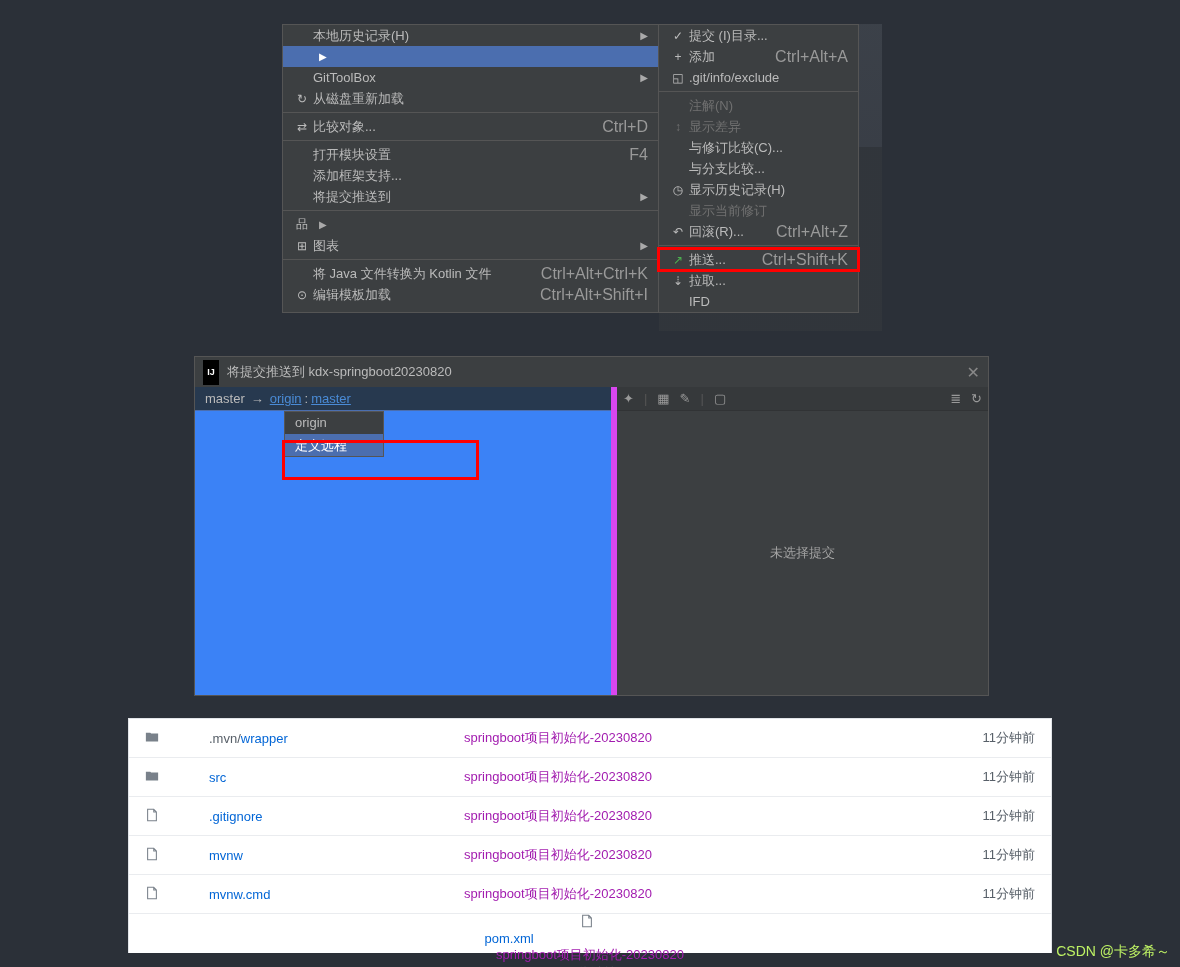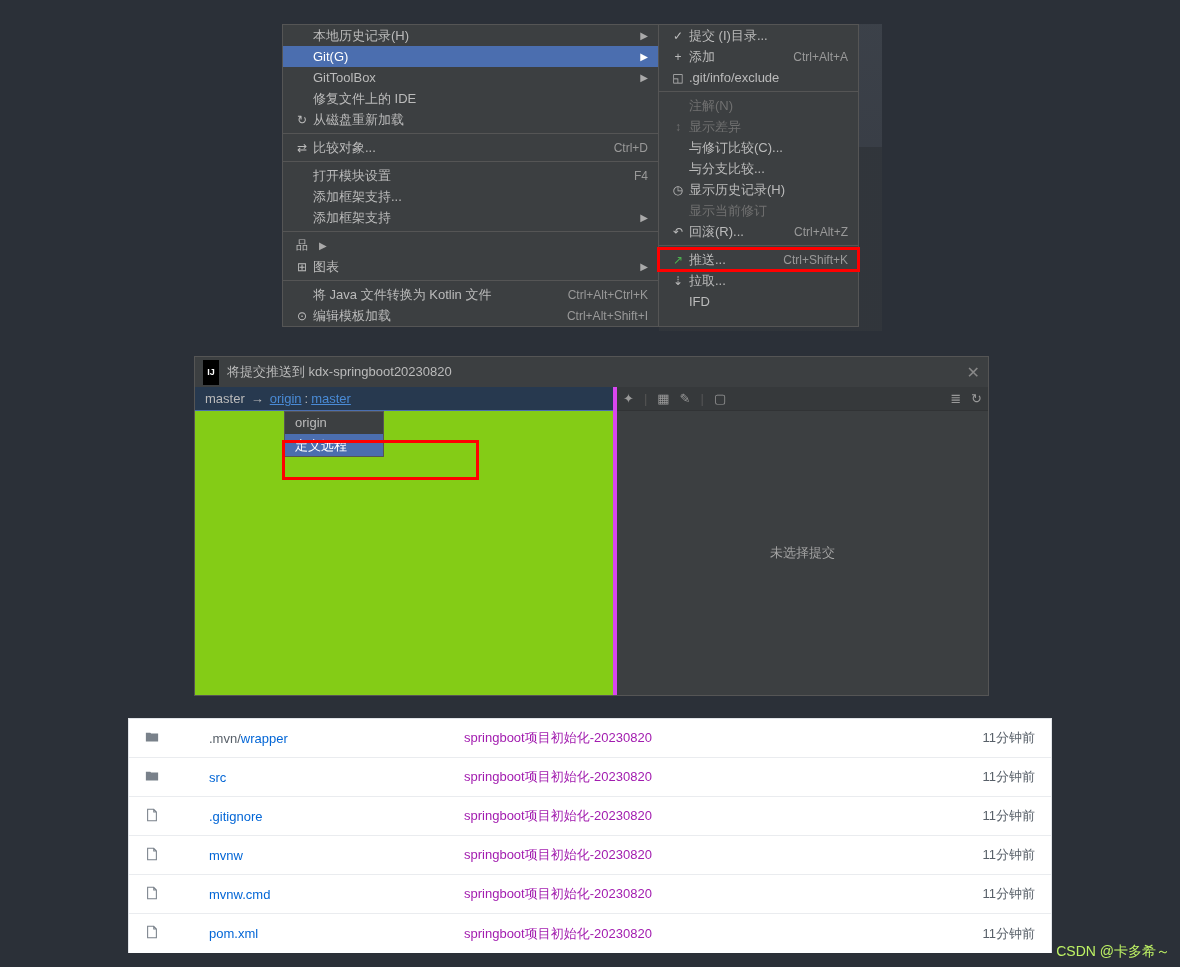--- a/index.html
+++ b/index.html
@@ -38,21 +38,21 @@
   }
   .menu-row.sel { background: #4b6eaf; color: #fff; }
   .menu-row.disabled { color: #707070; }
   .menu-sep { height: 1px; background: #555; margin: 3px 0; }
   .mi-icon {
     width: 22px; flex-shrink: 0;
     display: flex; justify-content: center; align-items: center;
     font-size: 12px;
   }
   .mi-label { flex: 1; white-space: nowrap; }
-  .mi-sc { color: #999; font-size: 12px; margin-left: 8px; }
+  .mi-sc { color: #999; font-size: 16px; margin-left: 8px; }
   .mi-arrow { color: #aaa; font-size: 10px; margin-left: 6px; }
   .menu-row.sel .mi-arrow { color: #fff; }
   .hl-red { outline: 3px solid #ff0000; outline-offset: -1px; }
   .bg-strip {
     position: absolute; top: 0; left: 377px; width: 223px; height: 307px;
     background: linear-gradient(#5a6068 0%, #535861 40%, #3c3f41 40%);
     opacity: 0.35;
   }
 
   
@@ -72,21 +72,21 @@
   .pd-title .ij {
     width: 16px; height: 25px;
     background: #000;
     color: #fff;
     font-size: 9px; font-weight: bold;
     display: flex; align-items: center; justify-content: center;
     margin-right: 8px;
   }
   .pd-close { margin-left: auto; color: #888; cursor: pointer; font-size: 16px; }
   .pd-body { display: flex; height: calc(100% - 30px); }
-  .pd-left { width: 422px; background: #84cc16; border-right: 4px solid #d946ef; position: relative; }
+  .pd-left { width: 422px; background: #3b82f6; border-right: 6px solid #d946ef; position: relative; }
   .pd-right { flex: 1; display: flex; flex-direction: column; }
   .pd-branch-bar {
     background: #27394f;
     border-bottom: 1px solid #4b6eaf;
     height: 24px;
     display: flex; align-items: center;
     padding-left: 10px;
     color: #bbb;
   }
   .pd-branch-bar a { color: #4a8bd6; text-decoration: underline; }
@@ -131,21 +131,21 @@
     border-bottom: none;
   }
   .file-row {
     height: 39px;
     border-bottom: 1px solid #eaecef;
     display: flex; align-items: center;
     padding: 0 16px;
     color: #586069;
     font-size: 13px;
   }
-  .file-row:last-child { border-bottom: none; }
+  .file-row:last-child { border-bottom: none; flex-direction: column; }
   .fr-icon { width: 20px; color: #6a737d; }
   .fr-name { width: 255px; color: #0366d6; margin-left: 44px; }
   .fr-name .plain { color: #586069; }
   .fr-msg { flex: 1; color: #a21caf; }
   .fr-time { color: #586069; }
 
   .watermark {
     position: absolute;
     bottom: 6px; right: 10px;
     color: #bef264;
@@ -159,31 +159,26 @@
   <div class="bg-strip"></div>
 
   <div class="menu-col" id="col-left">
       <div class="menu-row">
         <span class="mi-icon"></span>
         <span class="mi-label">本地历史记录(H)</span>
         <span class="mi-arrow">▶</span>
       </div>
       <div class="menu-row sel">
         <span class="mi-icon"></span>
-        <span class="mi-label">Git(G)</span>
         <span class="mi-arrow">▶</span>
       </div>
       <div class="menu-row">
         <span class="mi-icon"></span>
         <span class="mi-label">GitToolBox</span>
         <span class="mi-arrow">▶</span>
-      </div>
-      <div class="menu-row">
-        <span class="mi-icon"></span>
-        <span class="mi-label">修复文件上的 IDE</span>
       </div>
       <div class="menu-row">
         <span class="mi-icon">↻</span>
         <span class="mi-label">从磁盘重新加载</span>
       </div>
       <div class="menu-sep"></div>
       <div class="menu-row">
         <span class="mi-icon">⇄</span>
         <span class="mi-label">比较对象...</span>
         <span class="mi-sc">Ctrl+D</span>
@@ -193,21 +188,21 @@
         <span class="mi-icon"></span>
         <span class="mi-label">打开模块设置</span>
         <span class="mi-sc">F4</span>
       </div>
       <div class="menu-row">
         <span class="mi-icon"></span>
         <span class="mi-label">添加框架支持...</span>
       </div>
       <div class="menu-row">
         <span class="mi-icon"></span>
-        <span class="mi-label">添加框架支持</span>
+        <span class="mi-label">将提交推送到</span>
         <span class="mi-arrow">▶</span>
       </div>
       <div class="menu-sep"></div>
       <div class="menu-row">
         <span class="mi-icon">品</span>
         <span class="mi-arrow">▶</span>
       </div>
       <div class="menu-row">
         <span class="mi-icon">⊞</span>
         <span class="mi-label">图表</span>

